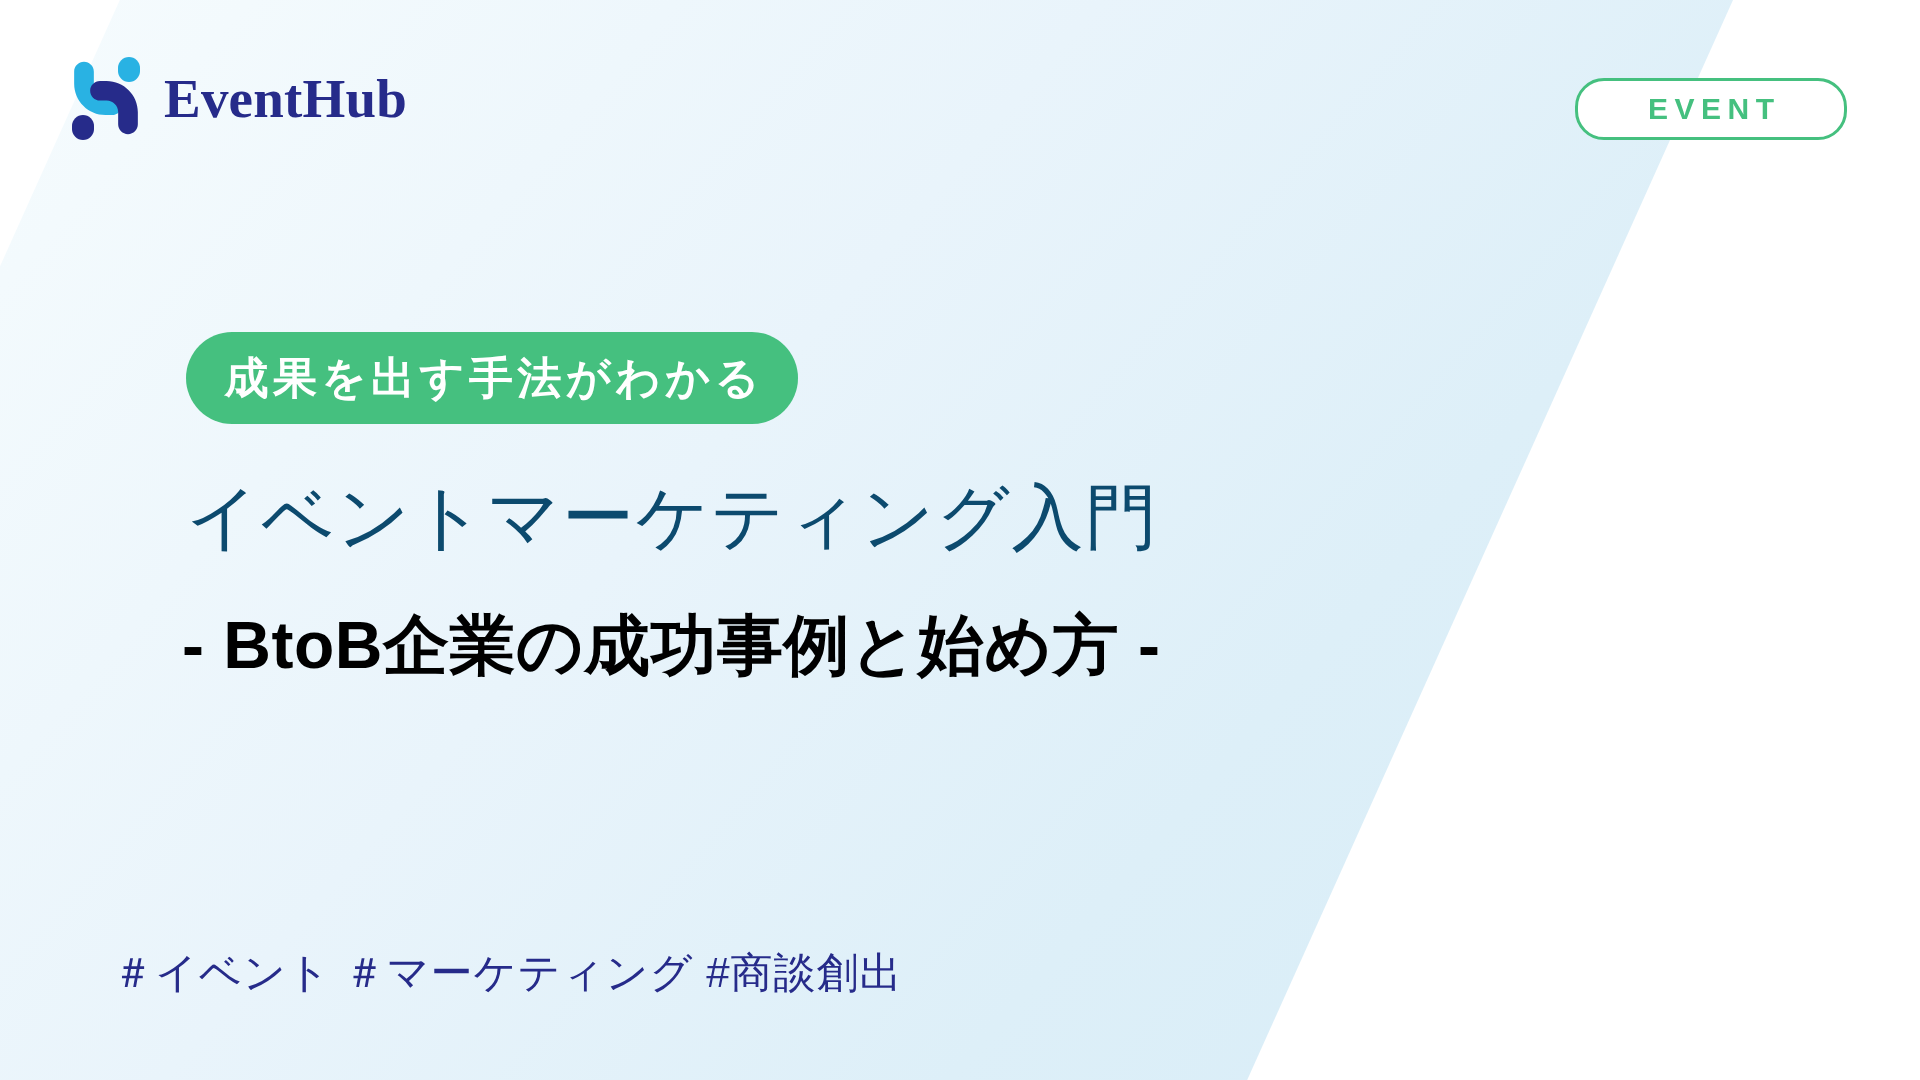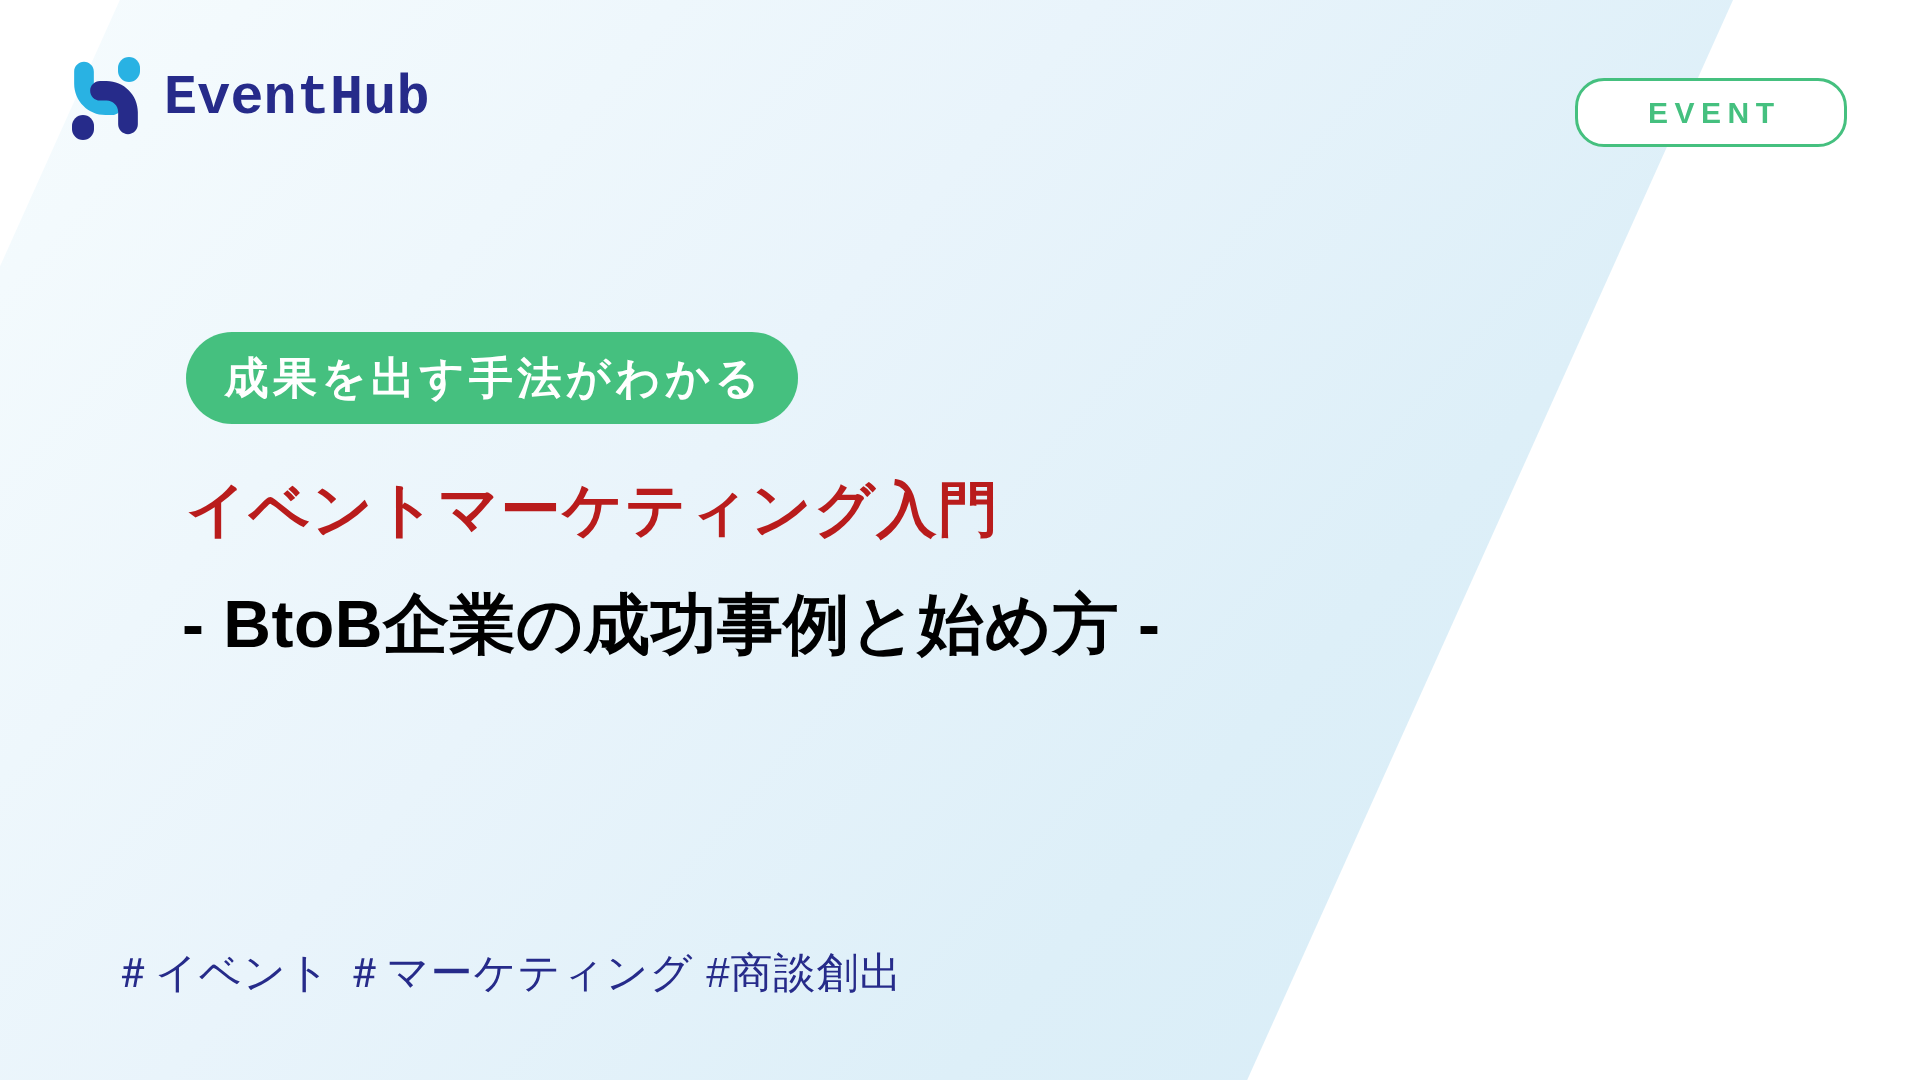--- a/index.html
+++ b/index.html
@@ -63,30 +63,30 @@
     display: block;
   }
 
   #logo-wordmark {
     font-size: 55px;
     font-weight: 700;
     letter-spacing: 0.2px;
     color: #262b8a;
     line-height: 1;
     white-space: nowrap;
-    font-family: Liberation Mono, monospace;
+    font-family: Liberation Serif, serif;
   }
 
   #event-badge {
     position: absolute;
     right: 73px;
     top: 78px;
     box-sizing: border-box;
     min-width: 272px;
-    height: 69px;
+    height: 62px;
     padding: 0 38px;
     border: 3px solid #45c07f;
     border-radius: 29px;
     background: #ffffff;
     display: flex;
     align-items: center;
     justify-content: center;
     text-align: right;
   }
 
@@ -129,24 +129,24 @@
     color: #ffffff;
     line-height: 1;
     white-space: nowrap;
   }
 
   #headline-group {
     margin-top: 52px;
   }
 
   #headline-main {
-    font-size: 60px;
-    font-weight: 700;
+    font-size: 72px;
+    font-weight: 400;
     letter-spacing: 1.5px;
-    color: #b91c1c;
+    color: #0c4a6e;
     line-height: 1.14;
     white-space: nowrap;
   }
 
   #headline-sub {
     margin-top: 14px;
     margin-left: -4px;
     font-size: 66px;
     font-weight: 700;
     letter-spacing: 0.5px;

